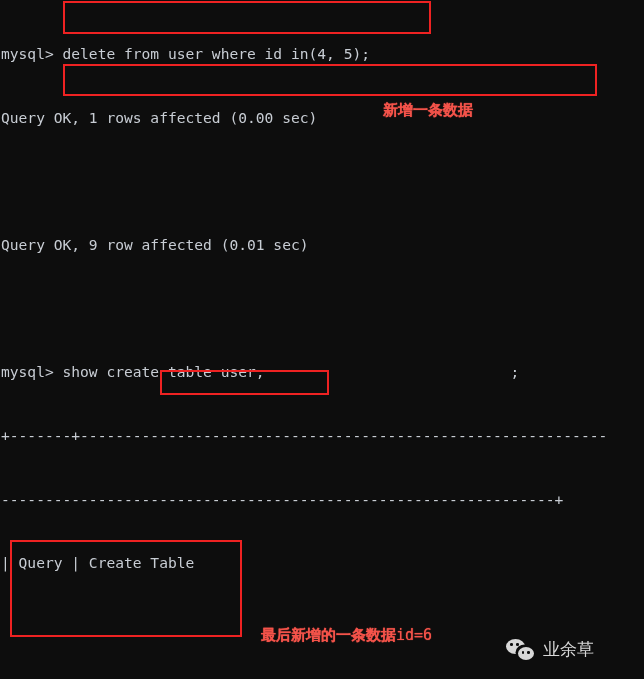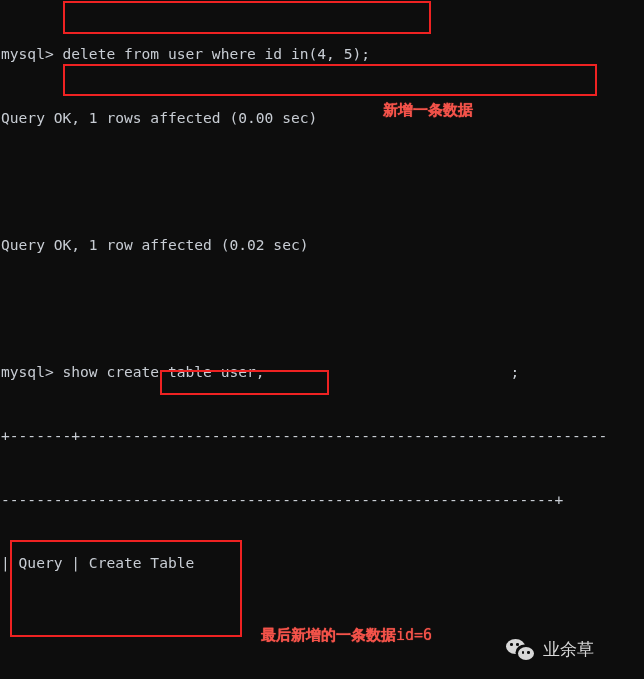--- a/index.html
+++ b/index.html
@@ -89,21 +89,21 @@
 </style>
 </head>
 <body>
 
 <div id="terminal">
 
   <div class="term-lines">
     <div class="line">mysql&gt; delete from user where id in(4, 5);</div>
     <div class="line">Query OK, 1 rows affected (0.00 sec)</div>
     <div class="line"></div>
-    <div class="line">Query OK, 1 row affected (0.02 sec)</div>
+    <div class="line">Query OK, 9 row affected (0.01 sec)</div>
     <div class="line"></div>
     <div class="line">mysql&gt; show create table user;                            ;</div>
     <div class="line">+-------+------------------------------------------------------------</div>
     <div class="line">---------------------------------------------------------------+</div>
     <div class="line">| Query | Create Table</div>
     
     
     
     
     

